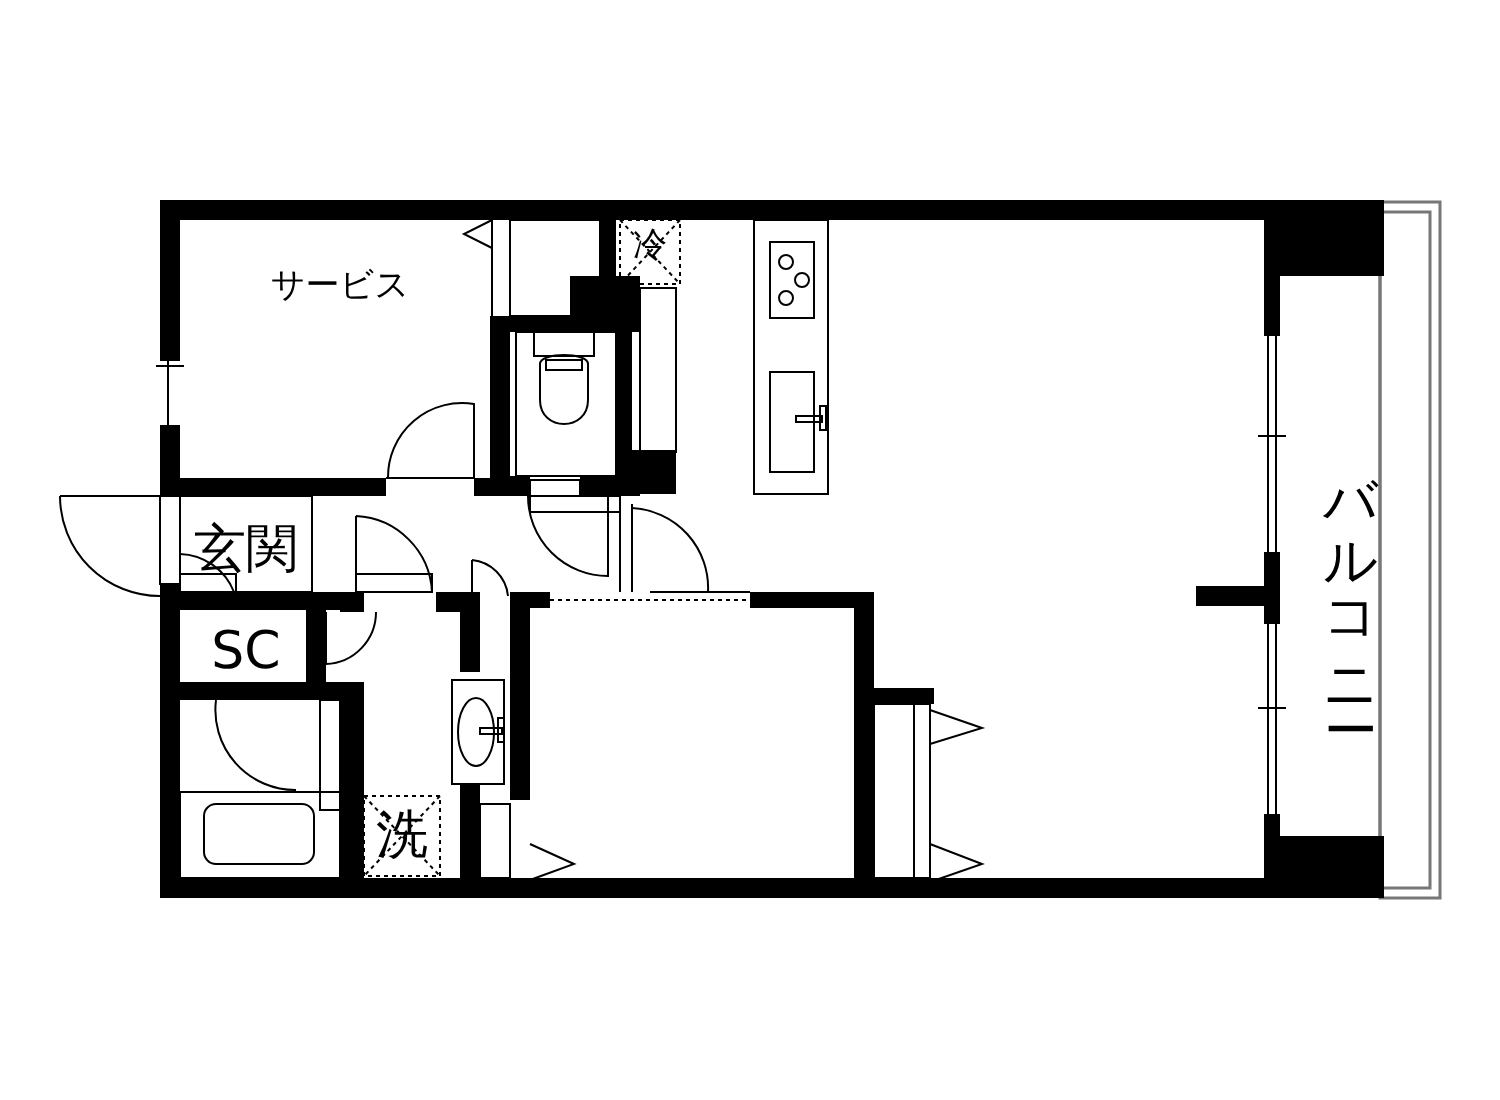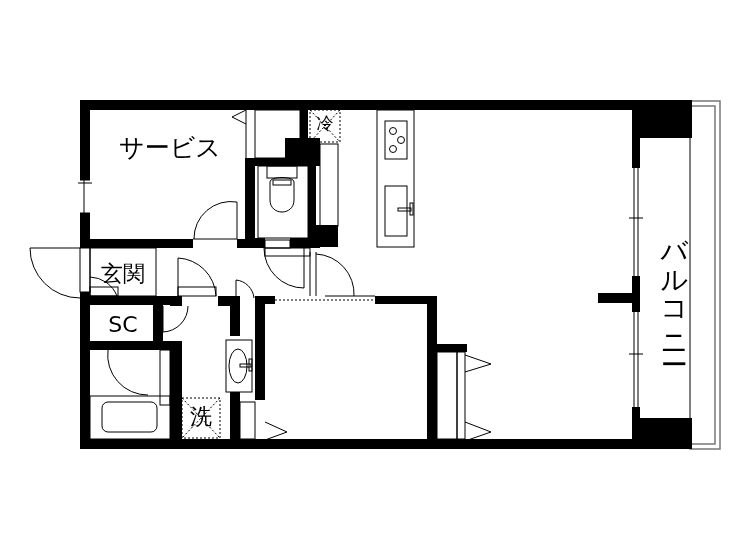--- a/index.html
+++ b/index.html
@@ -1,20 +1,20 @@
 <!DOCTYPE html>
 <html><head>
 <meta charset="utf-8">
 <style>
   html, body { margin: 0; padding: 0; background: #ffffff; }
   body { width: 750px; height: 550px; position: relative; overflow: hidden; font-family: "DejaVu Sans", "Liberation Sans", sans-serif; }
   svg { position: absolute; left: 0; top: 0; }
   .lbl { position: absolute; color: #000; text-align: center; line-height: 1.05; white-space: nowrap; }
-  .lbl.big { font-size: 25px; }
-  .lbl.mid { font-size: 22px; }
+  .lbl.big { font-size: 17px; }
+  .lbl.mid { font-size: 26px; }
   .lbl.small { font-size: 17px; }
   .vert { writing-mode: vertical-rl; font-size: 27px; letter-spacing: 2px; }
 </style>
 </head>
 <body>
 
 <svg width="750" height="550" viewBox="0 0 750 550">
 
   <g fill="none" stroke="#777" stroke-width="1.5">
     <rect x="690" y="101" width="30" height="348"></rect>

